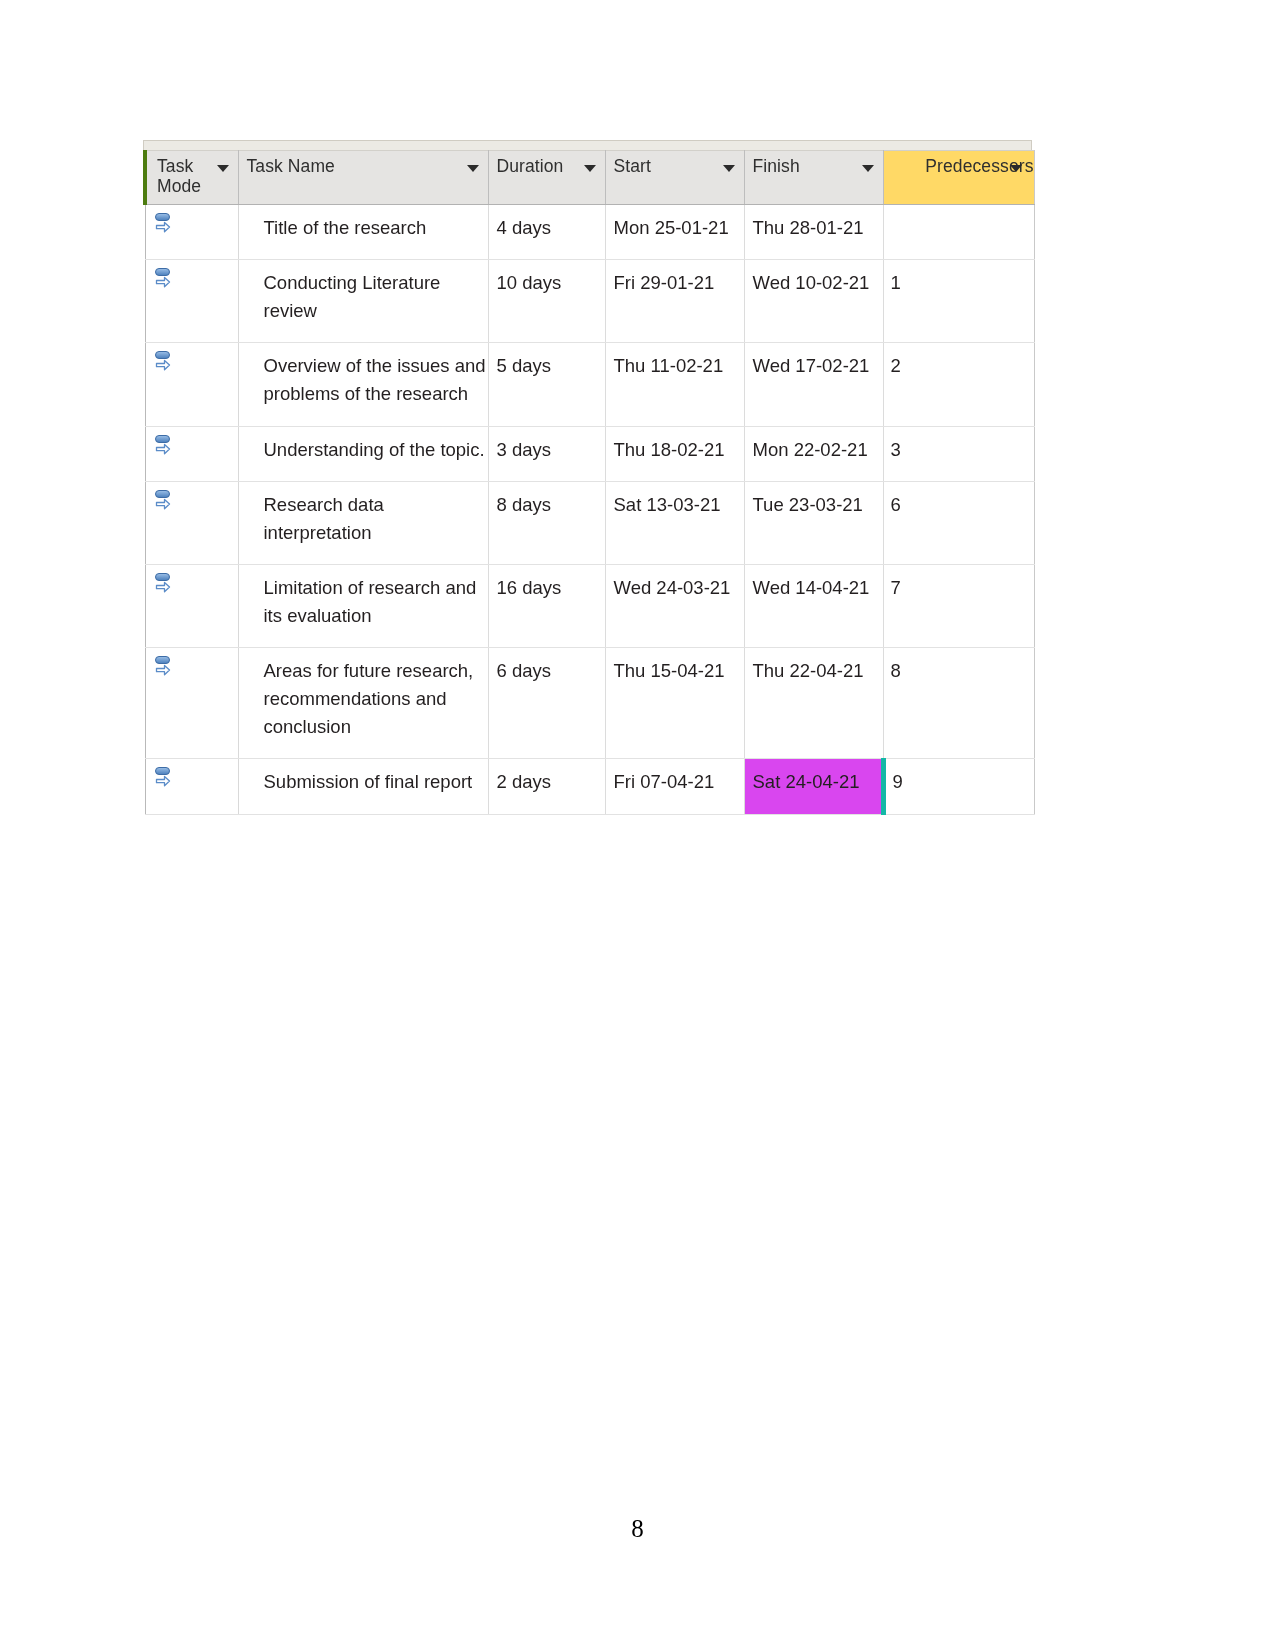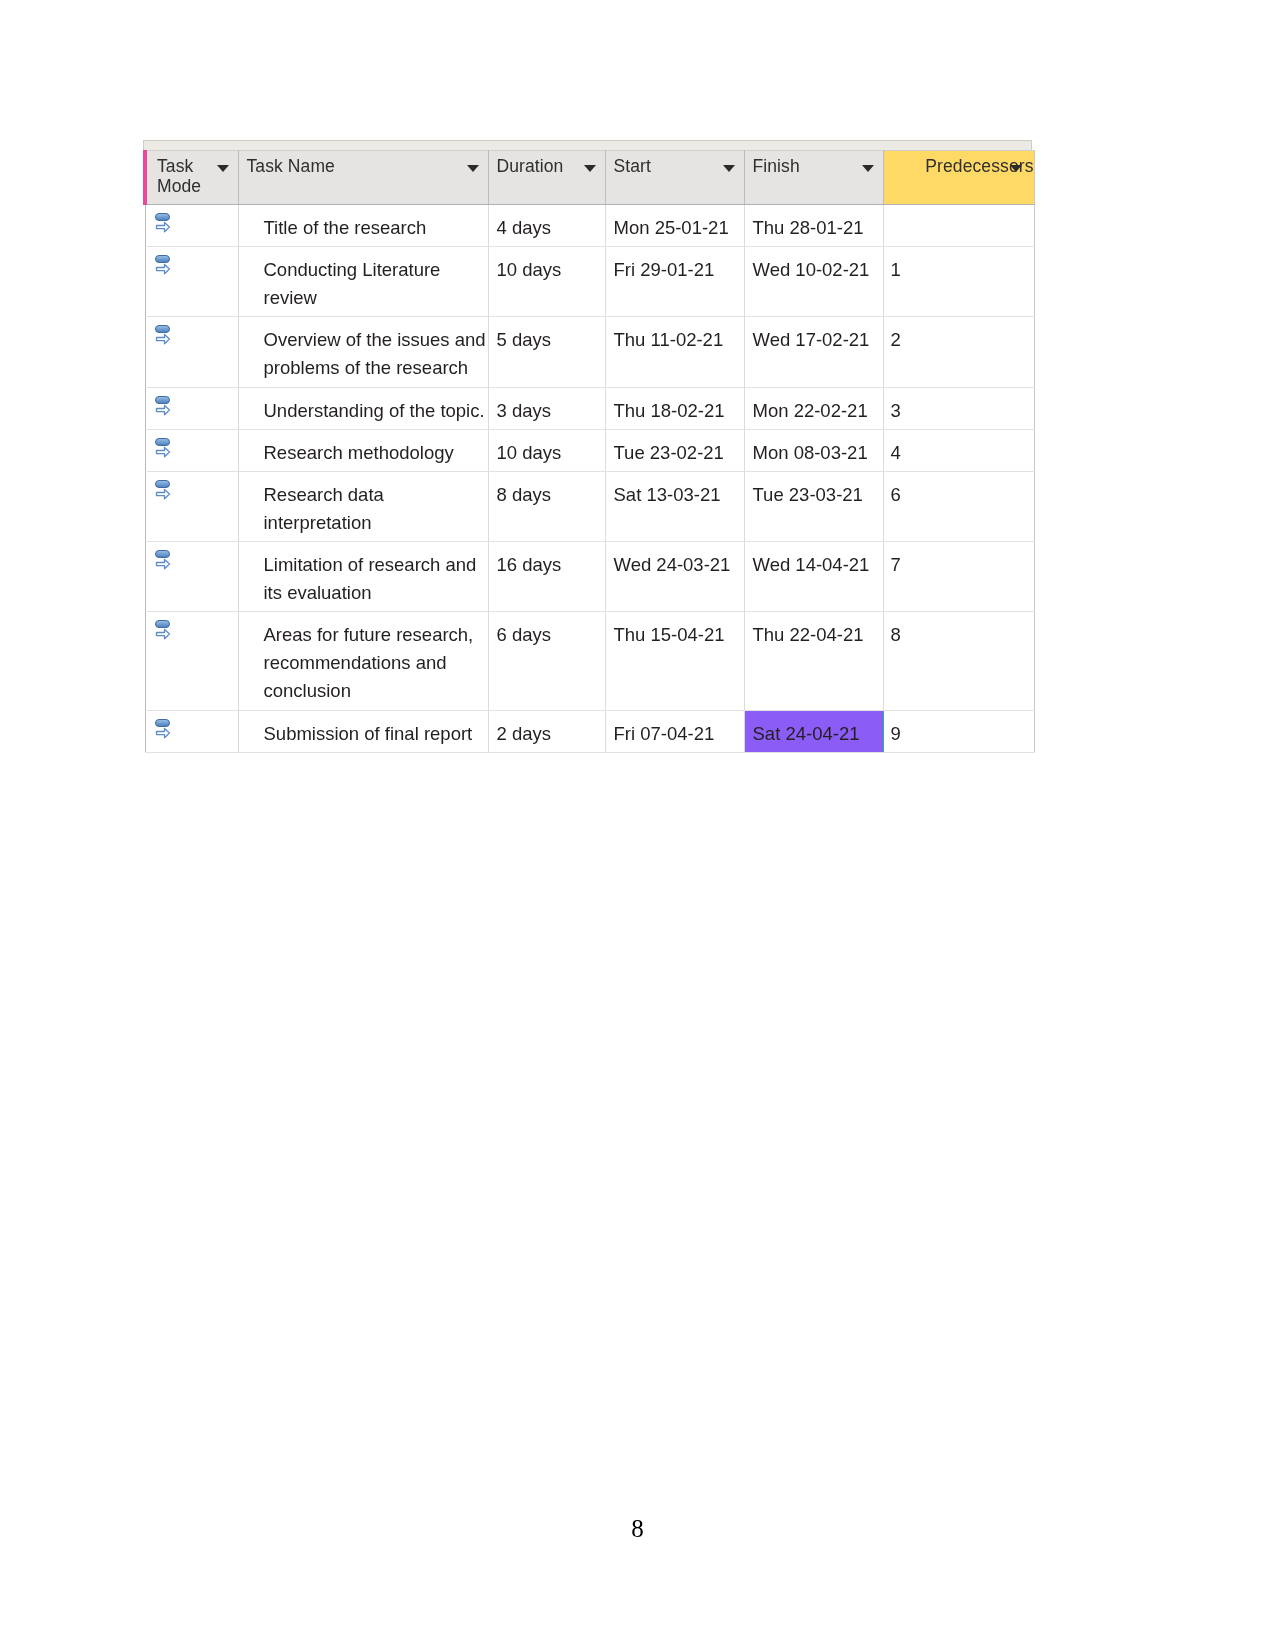--- a/index.html
+++ b/index.html
@@ -67,21 +67,21 @@
     font-weight: normal;
     color: #2f2f2f;
     text-align: left;
     vertical-align: top;
     height: 54px;
     position: relative;
     box-sizing: border-box;
     letter-spacing: 0.1px;
   }
   thead th.mode-head {
-    border-left: 4px solid #ec4899;
+    border-left: 4px solid #4d7c0f;
     padding-left: 10px;
     line-height: 1.15;
   }
   thead th.pred-head {
     background: #ffd966;
     border-right: 1px solid #c9c9c9;
     text-align: right;
   }
   .hdr-label { display: inline-block; }
 
@@ -94,38 +94,38 @@
     border-left: 6px solid transparent;
     border-right: 6px solid transparent;
     border-top: 7px solid #2b2b2b;
   }
   .pred-head .filter-arrow { right: 12px; }
 
   
   tbody td {
     border-right: 1px solid #dcdcdc;
     border-bottom: 1px solid #e2e2e2;
-    padding: 9px 0 4px 8px;
+    padding: 9px 0 17px 8px;
     font-size: 18.5px;
     color: #231f20;
     vertical-align: top;
     line-height: 1.52;
     background: #ffffff;
     box-sizing: border-box;
   }
   tbody td.mode-cell {
     border-right: 1px solid #d9d9d9;
     padding: 7px 0 0 8px;
   }
   tbody td.name-cell  { padding-left: 25px; }
   tbody td.pred-cell  { border-right: none; padding-left: 7px; }
   tbody td.sel-cell {
-    background: #8b5cf6;
+    background: #d946ef;
     border-left: 1px solid #c4d8ec;
-    border-right: 1px solid #14b8a6;
+    border-right: 5px solid #14b8a6;
   }
 
   
   .task-mode-icon {
     display: block;
     width: 26px;
     height: 26px;
   }
 
   
@@ -271,39 +271,20 @@
                   <defs>
                     <linearGradient id="bg" x1="0" y1="0" x2="0" y2="1">
                       <stop offset="0" stop-color="#9cc0e8"></stop>
                       <stop offset="1" stop-color="#4a7ebb"></stop>
                     </linearGradient>
                   </defs>
                   <rect x="1.5" y="1.5" width="14" height="7" rx="3.5" ry="3.5" fill="url(#bg)" stroke="#3d6ca6" stroke-width="1"></rect>
                   <path d="M2.5 13.5 h8 v-3 l5 4.6 l-5 4.6 v-3 h-8 z" fill="#ffffff" stroke="#5b8cc8" stroke-width="1.3" stroke-linejoin="round"></path>
                 </svg></span>
             </td>
-            <td class="name-cell">Research methodology</td>
-            <td>10 days</td>
-            <td>Tue 23-02-21</td>
-            <td>Mon 08-03-21</td>
-            <td class="pred-cell">4</td>
-          </tr>
-          <tr>
-            <td class="mode-cell">
-              <span class="task-mode-icon"><svg width="26" height="26" viewBox="0 0 26 26" xmlns="http://www.w3.org/2000/svg">
-                  <defs>
-                    <linearGradient id="bg" x1="0" y1="0" x2="0" y2="1">
-                      <stop offset="0" stop-color="#9cc0e8"></stop>
-                      <stop offset="1" stop-color="#4a7ebb"></stop>
-                    </linearGradient>
-                  </defs>
-                  <rect x="1.5" y="1.5" width="14" height="7" rx="3.5" ry="3.5" fill="url(#bg)" stroke="#3d6ca6" stroke-width="1"></rect>
-                  <path d="M2.5 13.5 h8 v-3 l5 4.6 l-5 4.6 v-3 h-8 z" fill="#ffffff" stroke="#5b8cc8" stroke-width="1.3" stroke-linejoin="round"></path>
-                </svg></span>
-            </td>
             <td class="name-cell">Research data interpretation</td>
             <td>8 days</td>
             <td>Sat 13-03-21</td>
             <td>Tue 23-03-21</td>
             <td class="pred-cell">6</td>
           </tr>
           <tr>
             <td class="mode-cell">
               <span class="task-mode-icon"><svg width="26" height="26" viewBox="0 0 26 26" xmlns="http://www.w3.org/2000/svg">
                   <defs>

